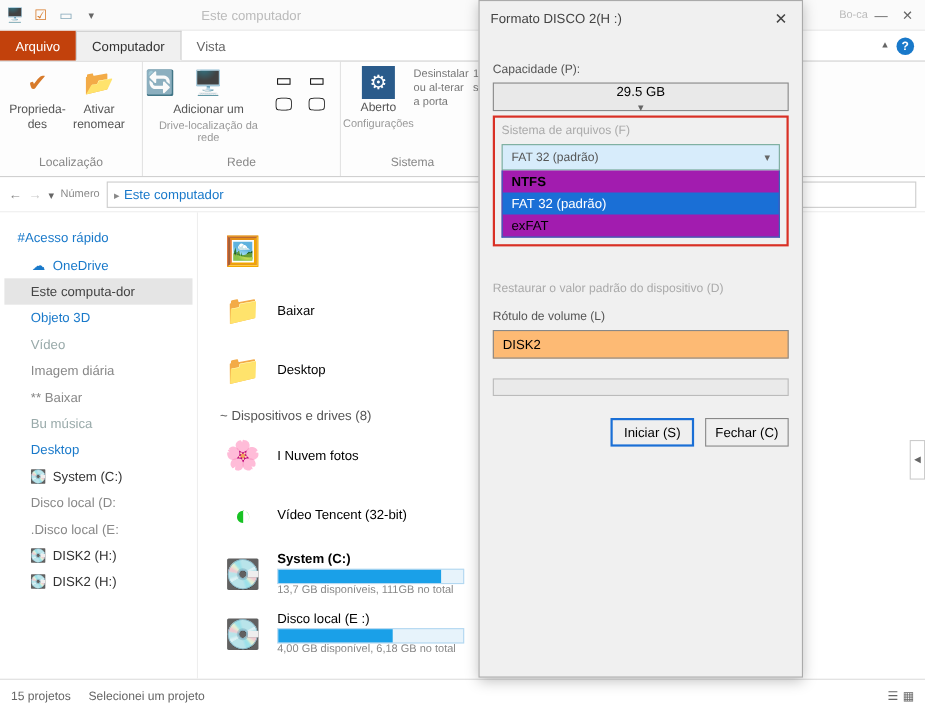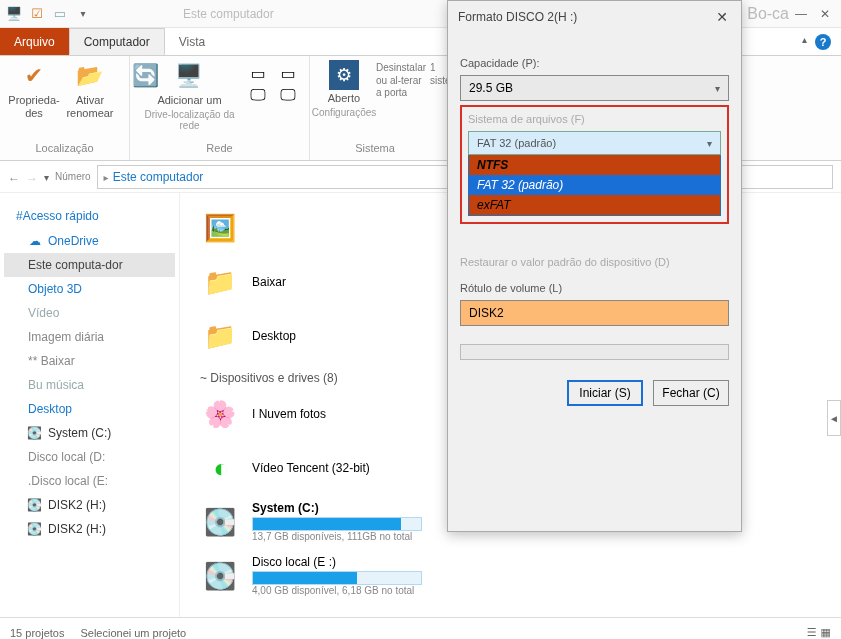--- a/index.html
+++ b/index.html
@@ -50,31 +50,31 @@
 .section-hdr { color:#555; font-size:12px; padding:8px 0 2px 0; }
 .drivebar { width:170px; height:14px; border:1px solid #b3d8f1; background:#e7f3fb; position:relative; margin-top:2px; }
 .drivebar .fill { position:absolute; left:0; top:0; bottom:0; background:#1aa0e8; }
 .drivetext { font-size:10px; color:#888; }
 
 
 .status { height:22px; border-top:1px solid #ddd; display:flex; align-items:flex-end; padding:0 10px; font-size:11px; color:#666; gap:16px; }
 .status .right { margin-left:auto; display:flex; gap:4px; }
 
 
-.dialog { position:absolute; left:435px; top:0; width:295px; height:532px; background:#f0f0f0; border:1px solid #aaa; box-shadow:0 3px 12px rgba(0,0,0,.25);margin-left:12px; }
+.dialog { position:absolute; left:435px; top:0; width:295px; height:616px; background:#f0f0f0; border:1px solid #aaa; box-shadow:0 3px 12px rgba(0,0,0,.25); }
 .dlg-title { height:32px; display:flex; align-items:center; padding:0 10px; font-size:12px; color:#444; }
 .dlg-close { margin-left:auto; width:18px; height:18px; display:flex; align-items:center; justify-content:center; font-size:14px; }
 .dlg-body { padding:10px 12px; }
 .dlg-label { font-size:11px; color:#555; margin:14px 0 6px; }
 .dlg-label.muted { color:#aaa; }
 .dlg-input, .dlg-select { width:100%; height:26px; border:1px solid #888; background:#fdba74; padding:0 8px; font-size:12px; display:flex; align-items:center; justify-content:space-between; }
-.dlg-select { background:#e9e9e9; }
+.dlg-select { background:#e9e9e9;flex-direction:column; }
 .fs-group { border:2px solid #d93025; padding:6px; margin-top:4px; }
 .fs-select { height:24px; border:1px solid #7a9; background:#d7ecfb; display:flex; align-items:center; justify-content:space-between; padding:0 8px; font-size:11px; color:#555; }
-.fs-options { border:1px solid #2a6db8; border-top:none; background:#c2410c;font-style:italic; }
+.fs-options { border:1px solid #2a6db8; border-top:none; background:#a21caf; }
 .fs-opt { padding:3px 8px; font-size:12px; }
 .fs-opt.hi { background:#1a6fd6; color:#fff; }
 .group-box { border:1px solid #c8c8c8; padding:10px; margin-top:12px; font-size:11px; color:#555; }
 .dlg-btns { display:flex; gap:10px; justify-content:flex-end; margin-top:20px; }
 .dlg-btn { width:76px; height:26px; border:1px solid #888; background:#efefef; font-size:12px; display:flex; align-items:center; justify-content:center; }
 .dlg-btn.primary { border:2px solid #1a6fd6; }
 .progress { width:100%; height:16px; border:1px solid #bbb; background:#eaeaea; margin-top:18px; }
 
 
 .chev::after { content:"▾"; color:#666; font-size:10px; }
@@ -86,21 +86,21 @@
 <div class="titlebar">
   <div class="qat">
     <span class="qicon">🖥️</span>
     <span class="qicon" style="color:#d77a2a">☑</span>
     <span class="qicon" style="color:#8ab">▭</span>
     <span class="qicon chev"></span>
   </div>
 
   <span class="titlebar-text">Este computador</span>
   <div class="spacer"></div>
-  <span style="color:#bbb;font-size:16px;line-height:1">Bo-ca</span>
+  <span style="color:#bbb;font-size:10px;line-height:1">Bo-ca</span>
   <div class="winbtn">—</div>
   <div class="winbtn">✕</div>
 </div>
 
 <div class="tabrow">
   <div class="tab file">Arquivo</div>
   <div class="tab active">Computador</div>
   <div class="tab">Vista</div>
   <div class="right">
     <span class="chev" style="color:#1979ca;transform:rotate(180deg);display:inline-block"></span>

